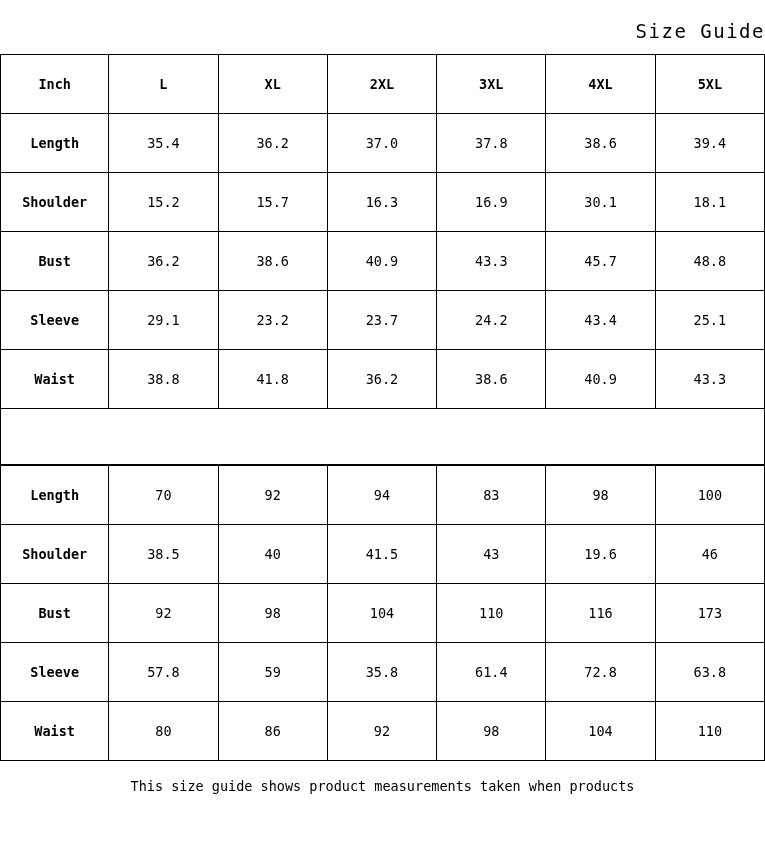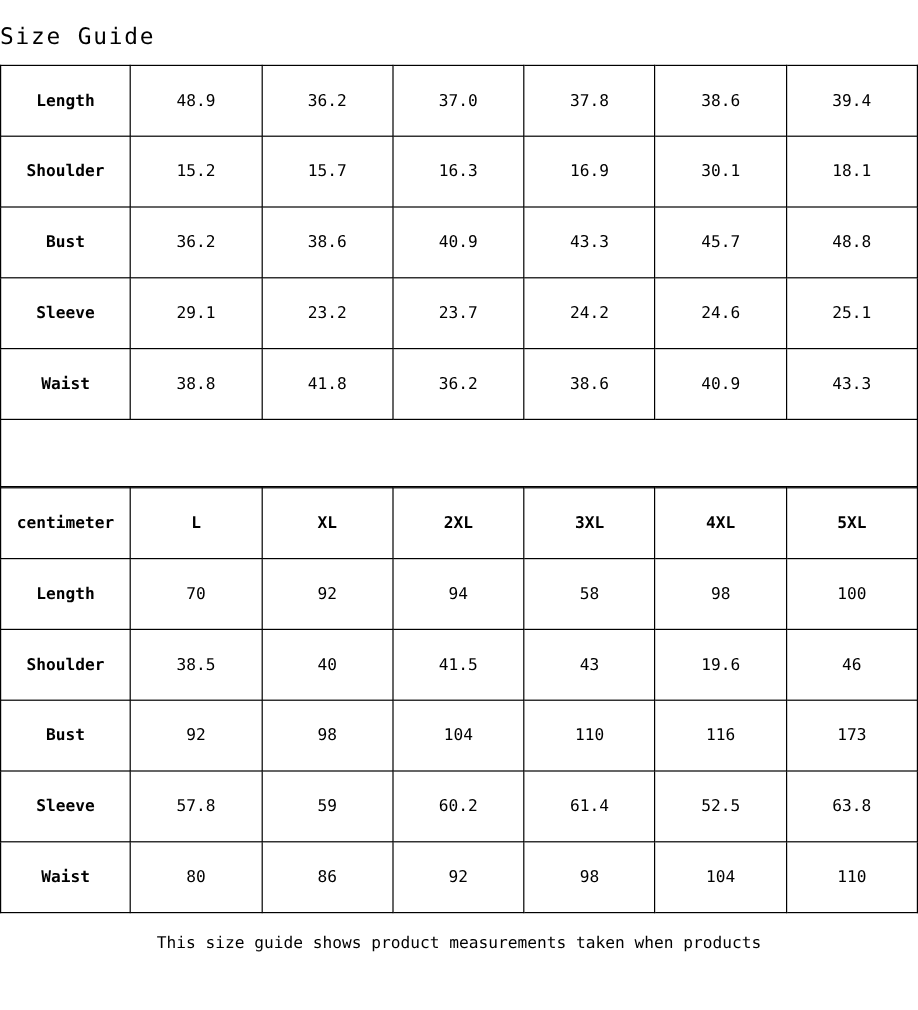--- a/index.html
+++ b/index.html
@@ -14,21 +14,21 @@
     color: #000000;
     overflow: hidden;
   }
   .page {
     width: 765px;
     height: 842px;
     position: relative;
     box-sizing: border-box;
   }
   .title {
-    text-align: left;
+    text-align: right;
     font-family: "DejaVu Sans Mono", monospace;
     font-size: 19px;
     letter-spacing: 1.5px;
     padding-top: 20px;
     padding-bottom: 12px;
     color: #000;
   }
   table.size-table {
     border-collapse: collapse;
     width: 765px;
@@ -85,22 +85,31 @@
       <col class="col-first">
         <col class="col-data">
         <col class="col-data">
         <col class="col-data">
         <col class="col-data">
         <col class="col-data">
         <col class="col-data">
     </colgroup>
     <tbody>
       <tr>
+        <td class="hdr-unit">Inch</td>
+        <td class="col-hdr">L</td>
+        <td class="col-hdr">XL</td>
+        <td class="col-hdr">2XL</td>
+        <td class="col-hdr">3XL</td>
+        <td class="col-hdr">4XL</td>
+        <td class="col-hdr">5XL</td>
+      </tr>
+      <tr>
         <td class="row-label">Length</td>
-        <td>48.9</td>
+        <td>35.4</td>
         <td>36.2</td>
         <td>37.0</td>
         <td>37.8</td>
         <td>38.6</td>
         <td>39.4</td>
       </tr>
       <tr>
         <td class="row-label">Shoulder</td>
         <td>15.2</td>
         <td>15.7</td>
@@ -117,21 +126,21 @@
         <td>43.3</td>
         <td>45.7</td>
         <td>48.8</td>
       </tr>
       <tr>
         <td class="row-label">Sleeve</td>
         <td>29.1</td>
         <td>23.2</td>
         <td>23.7</td>
         <td>24.2</td>
-        <td>24.6</td>
+        <td>43.4</td>
         <td>25.1</td>
       </tr>
       <tr>
         <td class="row-label">Waist</td>
         <td>38.8</td>
         <td>41.8</td>
         <td>36.2</td>
         <td>38.6</td>
         <td>40.9</td>
         <td>43.3</td>
@@ -146,34 +155,25 @@
       <col class="col-first">
         <col class="col-data">
         <col class="col-data">
         <col class="col-data">
         <col class="col-data">
         <col class="col-data">
         <col class="col-data">
     </colgroup>
     <tbody>
       <tr>
-        <td class="hdr-unit">centimeter</td>
-        <td class="col-hdr">L</td>
-        <td class="col-hdr">XL</td>
-        <td class="col-hdr">2XL</td>
-        <td class="col-hdr">3XL</td>
-        <td class="col-hdr">4XL</td>
-        <td class="col-hdr">5XL</td>
-      </tr>
-      <tr>
         <td class="row-label">Length</td>
         <td>70</td>
         <td>92</td>
         <td>94</td>
-        <td>58</td>
+        <td>83</td>
         <td>98</td>
         <td>100</td>
       </tr>
       <tr>
         <td class="row-label">Shoulder</td>
         <td>38.5</td>
         <td>40</td>
         <td>41.5</td>
         <td>43</td>
         <td>19.6</td>
@@ -185,23 +185,23 @@
         <td>98</td>
         <td>104</td>
         <td>110</td>
         <td>116</td>
         <td>173</td>
       </tr>
       <tr>
         <td class="row-label">Sleeve</td>
         <td>57.8</td>
         <td>59</td>
-        <td>60.2</td>
+        <td>35.8</td>
         <td>61.4</td>
-        <td>52.5</td>
+        <td>72.8</td>
         <td>63.8</td>
       </tr>
       <tr>
         <td class="row-label">Waist</td>
         <td>80</td>
         <td>86</td>
         <td>92</td>
         <td>98</td>
         <td>104</td>
         <td>110</td>

